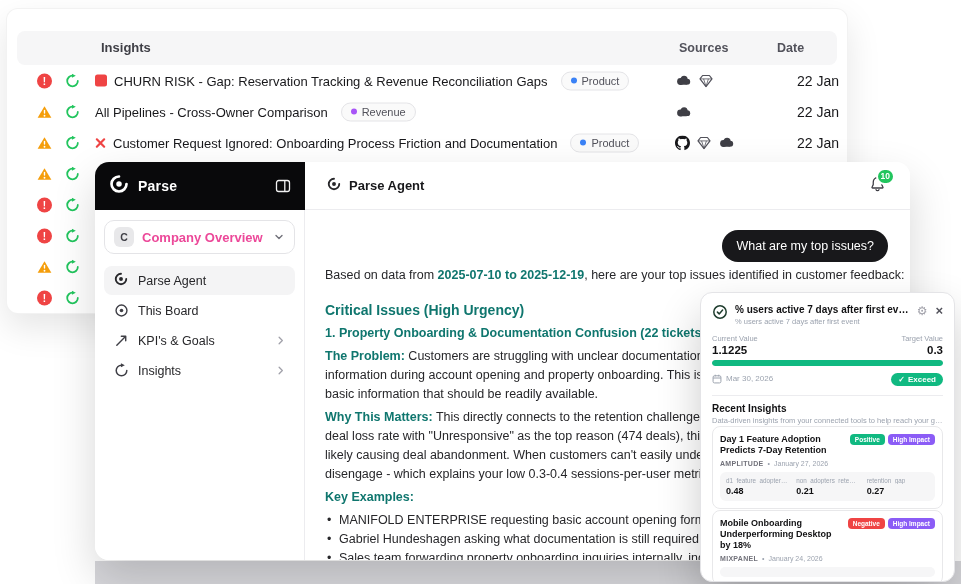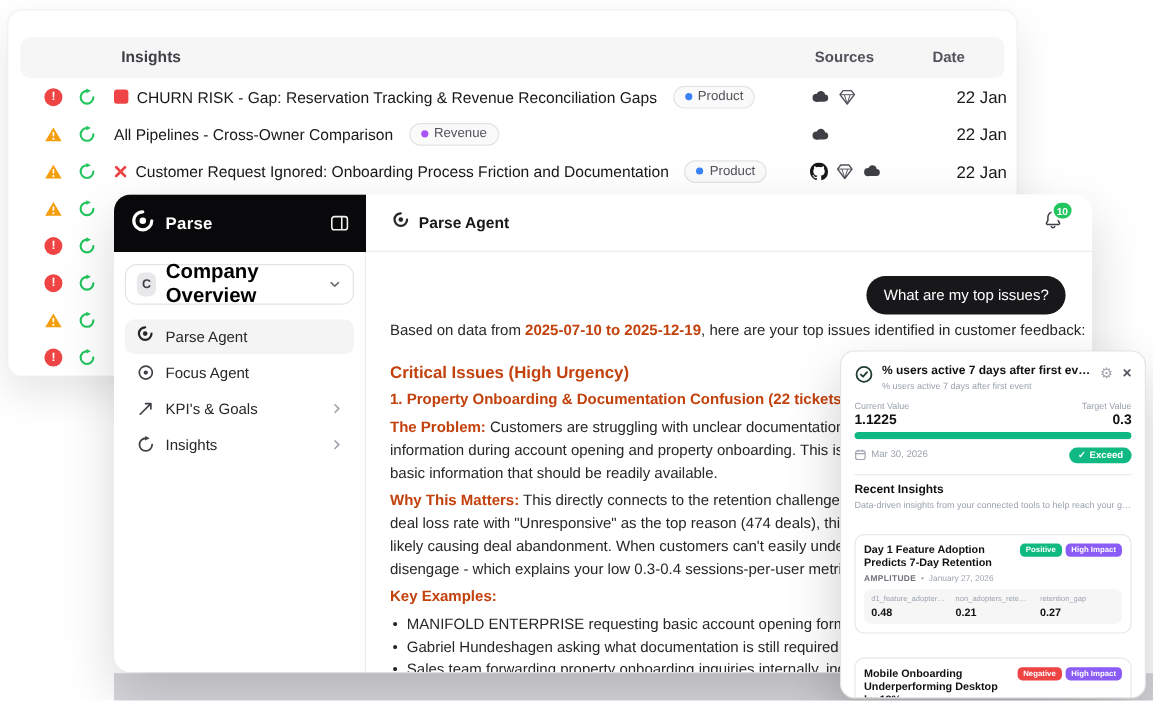--- a/index.html
+++ b/index.html
@@ -47,34 +47,34 @@
   .bell-wrap{ margin-left:auto; position:relative; display:inline-flex; cursor:pointer;text-align:center; }
   .bell-badge{ position:absolute; top:-7px; right:-9px; min-width:17px; height:17px; padding:0 3px;
     background:#22c55e; border:2px solid #fff; border-radius:999px; color:#fff; font-size:8.5px; font-weight:700;
     display:flex; align-items:center; justify-content:center; }
   .sidebar{ position:absolute; left:0; top:48px; width:210px; bottom:0; background:#fff;
     border-right:1px solid #ececef; padding:10px 9px; }
   .company-select{ display:flex; align-items:center; gap:8px; height:34px; padding:0 9px;
     border:1px solid #e4e4e7; border-radius:10px; cursor:pointer; }
   .c-avatar{ width:20px; height:20px; border-radius:6px; background:#e8e8ea; color:#3f3f46;
     font-size:10.5px; font-weight:700; display:flex; align-items:center; justify-content:center; }
-  .c-label{ font-size:17px; font-weight:600; color:#000000; }
+  .c-label{ font-size:13px; font-weight:600; color:#ec4899; }
   .c-chev{ margin-left:auto; display:inline-flex; }
   .side-items{ margin-top:12px; display:flex; flex-direction:column; gap:1px; }
   .s-item{ display:flex; align-items:center; gap:9px; height:29px; padding:0 9px; border-radius:8px; cursor:pointer; }
   .s-item.active{ background:#f4f4f5; }
   .s-ic{ display:inline-flex; width:16px; justify-content:center; }
   .s-label{ font-size:12.5px; font-weight:500; color:#27272a; }
   .s-chev{ margin-left:auto; display:inline-flex; }
   .content{ position:absolute; left:210px; top:48px; right:0; bottom:0; background:#fff; }
   .bubble{ position:absolute; top:20px; right:22px; background:#18181b; color:#fff; font-size:12.5px;
     padding:9px 14px; border-radius:18px; white-space:nowrap; }
   .msg{ position:absolute; left:20px; top:56px; width:580px; color:#27272a; }
   .msg-line{ font-size:12.5px; line-height:19px; white-space:nowrap; }
-  .msg-line .b{ font-weight:700; color:#c2410c; }
+  .msg-line .b{ font-weight:700; color:#0f766e; }
   .blk-intro{ margin-bottom:17px; }
   .blk-h{ margin-bottom:5px; }
   .blk-h .msg-line{ font-size:14px; line-height:17px; }
   .blk-p{ margin-bottom:4px; }
   .blk-ul{ margin-bottom:4px; }
   .msg-line.bullet{ padding-left:14px; position:relative; }
   .msg-line.bullet::before{ content:"•"; position:absolute; left:2px; }
 
   
   .kpi-card{ position:absolute; left:700px; top:292px; width:255px; height:290px; background:#fff;
@@ -93,21 +93,21 @@
   .k-stat-value{ font-size:11.5px; font-weight:700; color:#111113; margin-top:1px; }
   .k-bar{ margin-top:4px; height:6px; border-radius:3px; background:#e5e7eb; overflow:hidden; }
   .k-bar-fill{ height:100%; background:#10b981; border-radius:3px; }
   .k-meta{ display:flex; justify-content:space-between; align-items:center; margin-top:7px; }
   .k-date{ display:flex; align-items:flex-start; gap:4px; font-size:8px; color:#9ca3af; }
   .k-status{ display:inline-flex; align-items:center; gap:3px; background:#10b981; color:#fff;
     font-size:8px; font-weight:600; padding:2px 7px; border-radius:999px; }
   .k-hr{ border:none; border-top:1px solid #ececef; margin:9px 0 7px; }
   .k-recent-title{ font-size:10px; font-weight:700; color:#111113; }
   .k-recent-sub{ font-size:7.5px; color:#9ca3af; margin-top:2px; white-space:nowrap; overflow:hidden; text-overflow:ellipsis; }
-  .ins-card{ border:1px solid #e8e8ea; border-radius:8px; padding:7px; margin-top:20px; cursor:pointer; }
+  .ins-card{ border:1px solid #e8e8ea; border-radius:8px; padding:7px; margin-top:1px; cursor:pointer; }
   .ins-top{ display:flex; gap:6px; }
   .ins-title{ flex:1; min-width:0; font-size:9px; font-weight:700; color:#111113; line-height:11px; }
   .ins-badges{ display:flex; gap:3px; flex-shrink:0; align-items:flex-start; }
   .ins-badge{ color:#fff; font-size:6.5px; font-weight:600; padding:2px 5px; border-radius:4px; white-space:nowrap; }
   .ins-src{ margin-top:4px; font-size:7px; color:#9ca3af; display:flex; gap:4px; align-items:center; }
   .src-name{ color:#71717a; font-weight:600; letter-spacing:.3px; }
   .ins-metrics{ margin-top:5px; background:#f6f6f7; border-radius:6px; padding:5px 6px; display:flex; gap:8px; }
   .m-col{ flex:1; min-width:0; }
   .m-k{ font-size:6.3px; color:#9ca3af; white-space:nowrap; overflow:hidden; text-overflow:ellipsis; }
   .m-v{ font-size:9px; font-weight:700; color:#111113; margin-top:2px; }
@@ -342,21 +342,21 @@
             </span>
             <span class="s-label">Parse Agent</span>
           </div>
           <div class="s-item">
             <span class="s-ic">
               <svg width="15" height="15" viewBox="0 0 16 16">
                 <circle cx="8" cy="8" r="5.8" fill="none" stroke="#3f3f46" stroke-width="1.5"></circle>
                 <circle cx="8" cy="8" r="1.9" fill="#3f3f46"></circle>
               </svg>
             </span>
-            <span class="s-label">Focus Agent</span>
+            <span class="s-label">This Board</span>
           </div>
           <div class="s-item">
             <span class="s-ic">
               <svg width="15" height="15" viewBox="0 0 16 16">
                 <path d="M3 13 12.5 3.5M12.5 3.5H7.8M12.5 3.5v4.7" fill="none" stroke="#3f3f46" stroke-width="1.5" stroke-linecap="round" stroke-linejoin="round"></path>
               </svg>
             </span>
             <span class="s-label">KPI's &amp; Goals</span>
             <span class="s-chev">
               <svg width="11" height="11" viewBox="0 0 12 12">

